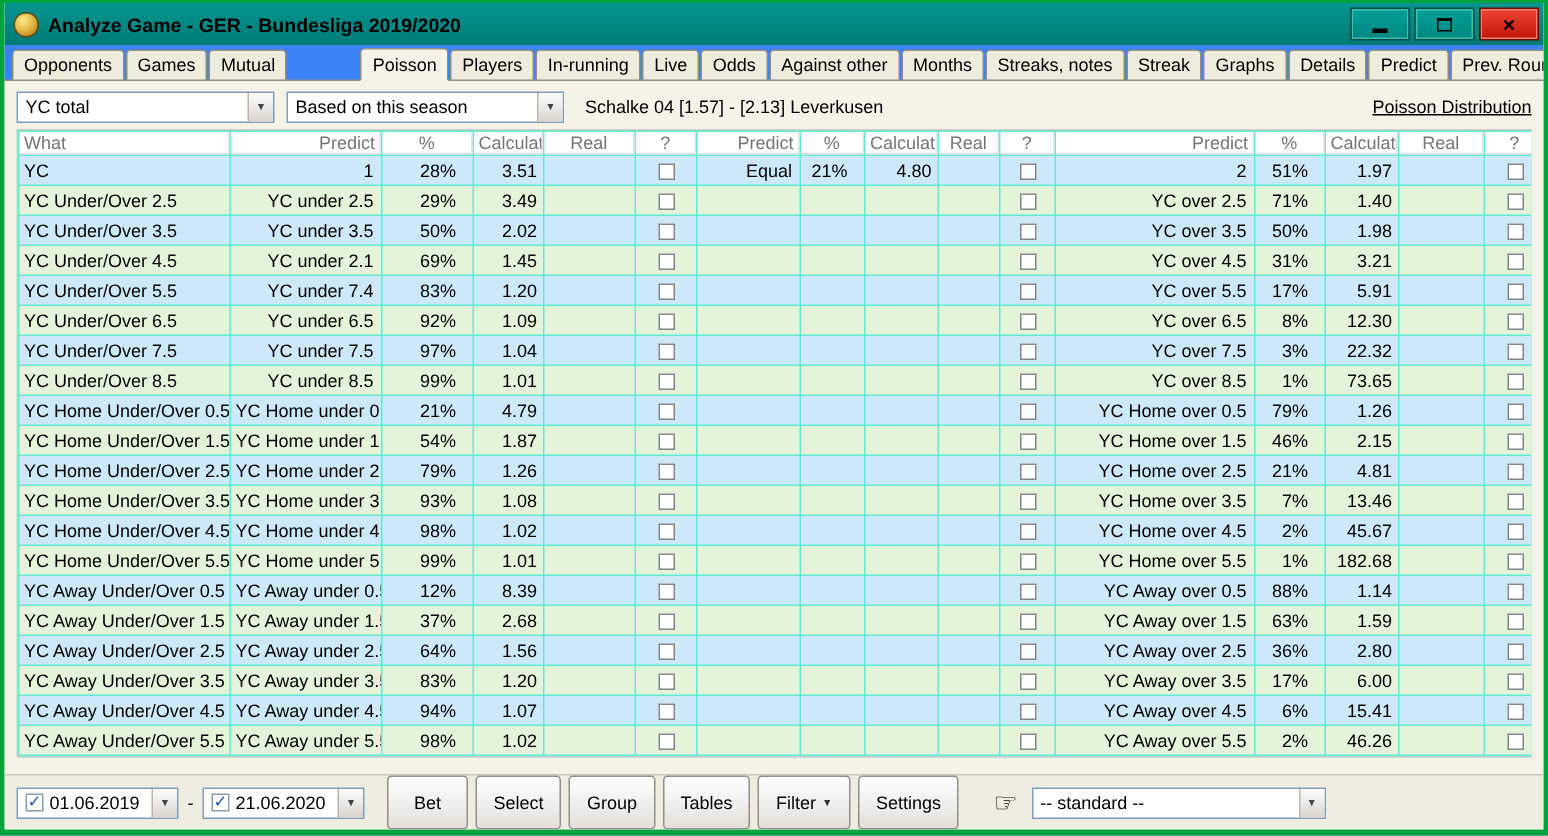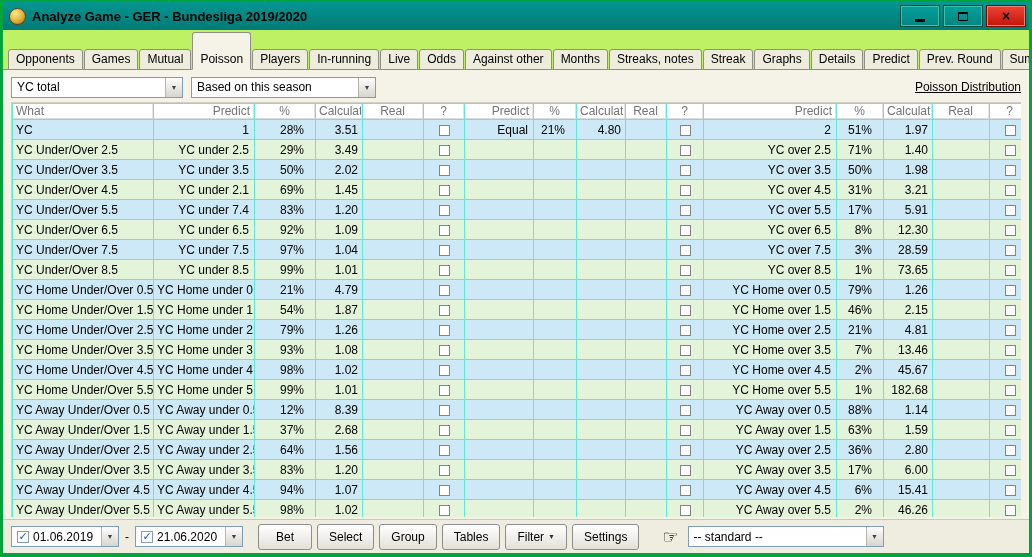--- a/index.html
+++ b/index.html
@@ -30,30 +30,30 @@
     border:1px solid #014d48;background:linear-gradient(180deg,#03a09a,#028680);
     padding:0;cursor:pointer;box-shadow:inset 0 0 0 1px #3fc0a8;
   }
   .wbtn.close{background:linear-gradient(180deg,#ef4335,#c01507);border-color:#6d0d00;box-shadow:inset 0 0 0 1px #f08070;}
   .glyph-min{width:10px;height:3px;background:#000;margin-top:9px;}
   .glyph-max{width:10px;height:9px;border:1px solid #000;border-top-width:2px;}
   .glyph-close{font-size:14px;font-weight:bold;line-height:1;color:#000;}
   
   .tabbar{
     flex:0 0 23px;display:flex;align-items:flex-end;
-    padding:2px 0 0 5px;background:#bef264;border-bottom:1px solid #8f8f85;
+    padding:2px 0 0 5px;background:#3b82f6;border-bottom:1px solid #8f8f85;
   }
   .tab{
     padding:2px 7px 3px;margin-right:1px;margin-bottom:-1px;
     background:#eeecdc;border:1px solid #8f8f85;border-radius:3px 3px 0 0;
     white-space:nowrap;cursor:pointer;border-bottom:1px solid #8f8f85;
   }
   .tab.active{
     background:#f5f3e8;border-bottom:1px solid #f5f3e8;
-    padding-top:19px;font-weight:normal;
+    padding-top:3px;font-weight:normal;margin-left:48px;
   }
   
   .content{flex:1;display:flex;flex-direction:column;padding:4px 8px 2px;background:#f5f3e8;overflow:hidden;}
   .filter-row{flex:0 0 26px;display:flex;align-items:center;gap:8px;}
   .combo{
     display:flex;align-items:center;background:#fff;border:1px solid #7f9db9;
     height:21px;padding-left:5px;cursor:pointer;
   }
   .combo .combo-text{flex:1;white-space:nowrap;overflow:hidden;}
   .combo .combo-arrow{
@@ -99,21 +99,21 @@
   }
   .date-combo{width:108px;height:21px;}
   .cbx{
     display:inline-flex;align-items:center;justify-content:center;
     width:12px;height:12px;background:#fff;border:1px solid #8a9cb2;
     color:#155cb8;font-size:11px;line-height:1;margin-right:4px;flex:0 0 12px;cursor:pointer;
   }
   .dash{padding:0 1px;}
   .btns{display:flex;gap:5px;margin-left:10px;}
   .btn{
-    height:26px;min-width:54px;padding:0 11px;font-family:inherit;font-size:12px;
+    height:36px;min-width:54px;padding:0 11px;font-family:inherit;font-size:12px;
     background:linear-gradient(180deg,#ffffff,#e2e0d8);border:1px solid #8f8f8f;
     border-radius:3px;cursor:pointer;display:inline-flex;align-items:center;justify-content:center;gap:4px;
   }
   .btn .btn-arrow{font-size:7px;color:#333;}
   .hand{margin-left:18px;font-size:18px;line-height:1;cursor:pointer;}
   .preset-combo{width:196px;margin-left:4px;height:21px;}
 </style>
 </head>
 <body>
 
@@ -159,20 +159,21 @@
 
     <div class="filter-row">
       <div class="combo stat">
         <span class="combo-text">YC total</span>
         <span class="combo-arrow">▼</span>
       </div>
       <div class="combo season">
         <span class="combo-text">Based on this season</span>
         <span class="combo-arrow">▼</span>
       </div>
+      <span class="match-label">Schalke 04 [1.57] - [2.13] Leverkusen</span>
       <span class="p-link">Poisson Distribution</span>
     </div>
 
     <div class="table-wrap">
       <table class="poisson">
         <colgroup>
           <col style="width:140px">
             <col style="width:100px">
             <col style="width:60px">
             <col style="width:46px">
@@ -325,21 +326,21 @@
               <td class="c-calc">1.04</td>
               <td class="c-real"></td>
               <td class="c-chk"><span class="cb"></span></td>
               <td class="c-pred"></td>
               <td class="c-pct"></td>
               <td class="c-calc"></td>
               <td class="c-real"></td>
               <td class="c-chk"><span class="cb"></span></td>
               <td class="c-pred">YC over 7.5</td>
               <td class="c-pct">3%</td>
-              <td class="c-calc">28.59</td>
+              <td class="c-calc">22.32</td>
               <td class="c-real"></td>
               <td class="c-chk"><span class="cb"></span></td>
             </tr>
             <tr class="row-green">
               <td class="c-what">YC Under/Over 8.5</td>
               <td class="c-pred">YC under 8.5</td>
               <td class="c-pct">99%</td>
               <td class="c-calc">1.01</td>
               <td class="c-real"></td>
               <td class="c-chk"><span class="cb"></span></td>

